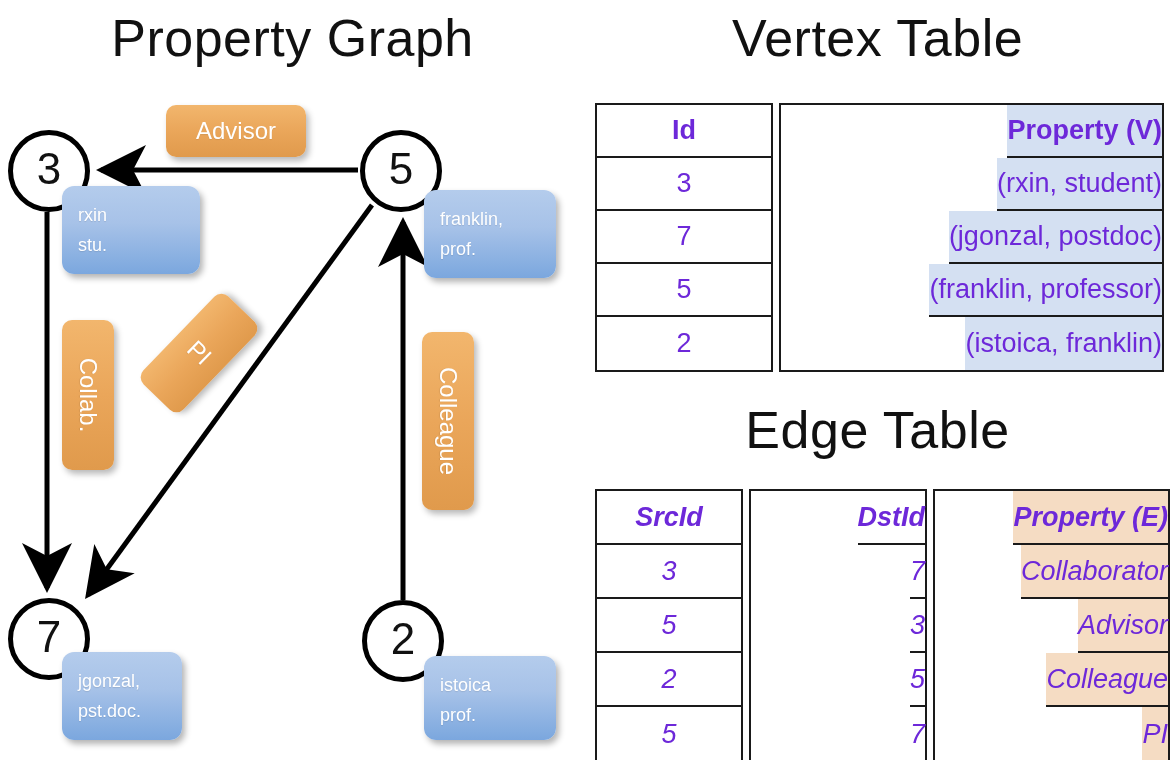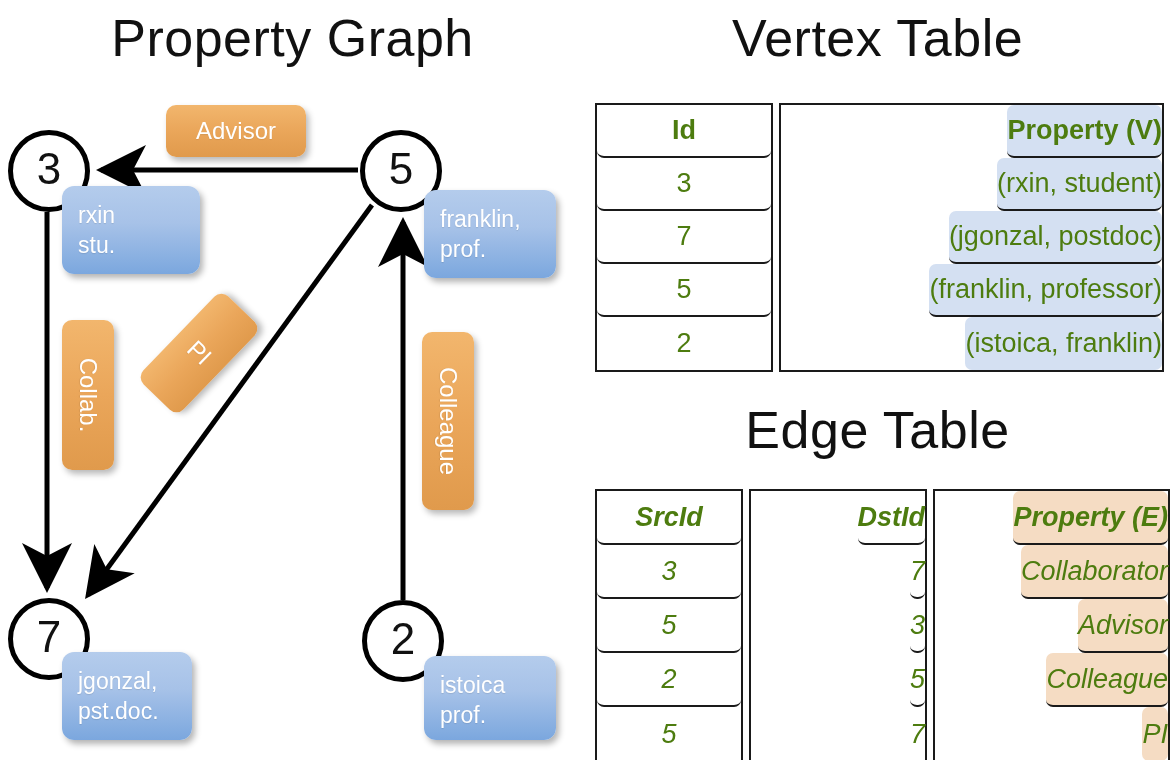--- a/index.html
+++ b/index.html
@@ -34,27 +34,27 @@
   #node-3{left:8px;  top:130px; width:82px;height:82px;}
   #node-5{left:360px;top:130px; width:82px;height:82px;}
   #node-7{left:8px;  top:598px; width:82px;height:82px;}
   #node-2{left:362px;top:600px; width:82px;height:82px;}
 
   
   .prop-box{
     position:absolute;border-radius:12px;box-sizing:border-box;
     background:linear-gradient(to bottom,#b4ccec 0%,#a7c2e8 42%,#7ba7de 100%);
     box-shadow:3px 4px 6px rgba(0,0,0,.30);
-    color:#ffffff;font-size:23px;line-height:30px;font-weight:400;
+    color:#ffffff;font-size:18px;line-height:30px;font-weight:400;
     padding:14px 14px 10px 16px;
     text-shadow:0 1px 1px rgba(0,0,0,.10);
   }
   #box-rxin     {left:62px; top:186px; width:138px;height:88px;}
   #box-franklin {left:424px;top:190px; width:132px;height:88px;}
-  #box-jgonzal  {left:62px; top:652px; width:130px;height:88px;}
+  #box-jgonzal  {left:62px; top:652px; width:120px;height:88px;}
   #box-istoica  {left:424px;top:656px; width:132px;height:84px;}
 
   
   .edge-label{
     position:absolute;border-radius:10px;box-sizing:border-box;
     background:linear-gradient(to bottom,#f2b66d 0%,#eaa65a 50%,#e09a4c 100%);
     box-shadow:3px 4px 6px rgba(0,0,0,.28);
     color:#ffffff;font-size:24px;font-weight:400;
     display:flex;align-items:center;justify-content:center;
     text-shadow:0 1px 1px rgba(0,0,0,.08);
@@ -69,22 +69,22 @@
   #label-pi .rot{transform:rotate(90deg);white-space:nowrap;}
 
   
   .tbl{position:absolute;display:flex;align-items:stretch;}
   #vertex-table{left:595px;top:103px;}
   #edge-table  {left:595px;top:489px;}
   .col{display:flex;flex-direction:column;border:2.5px solid #1a1a1a;box-sizing:border-box;}
   .col + .col{margin-left:6px;align-items:flex-end;}
   .cell{
     box-sizing:border-box;display:flex;align-items:center;justify-content:center;
-    border-bottom:2.5px solid #1a1a1a;color:#4d7c0f;font-weight:300;
-    font-size:27px;white-space:nowrap;border-radius:7px;
+    border-bottom:2.5px solid #1a1a1a;color:#6d28d9;font-weight:300;
+    font-size:27px;white-space:nowrap;
   }
   .cell:last-child{border-bottom:none;}
   .cell.head{font-weight:700;font-size:27px;}
   
   #vt-id   {width:178px;}
   #vt-prop {width:385px;background:#ffffff;}
   #vt-prop .cell{background:#d4e0f2;}
   #vt-id .cell  {height:53px;}
   #vt-prop .cell{height:53px;}
   #vt-id .cell.head,#vt-prop .cell.head{height:53px;}

